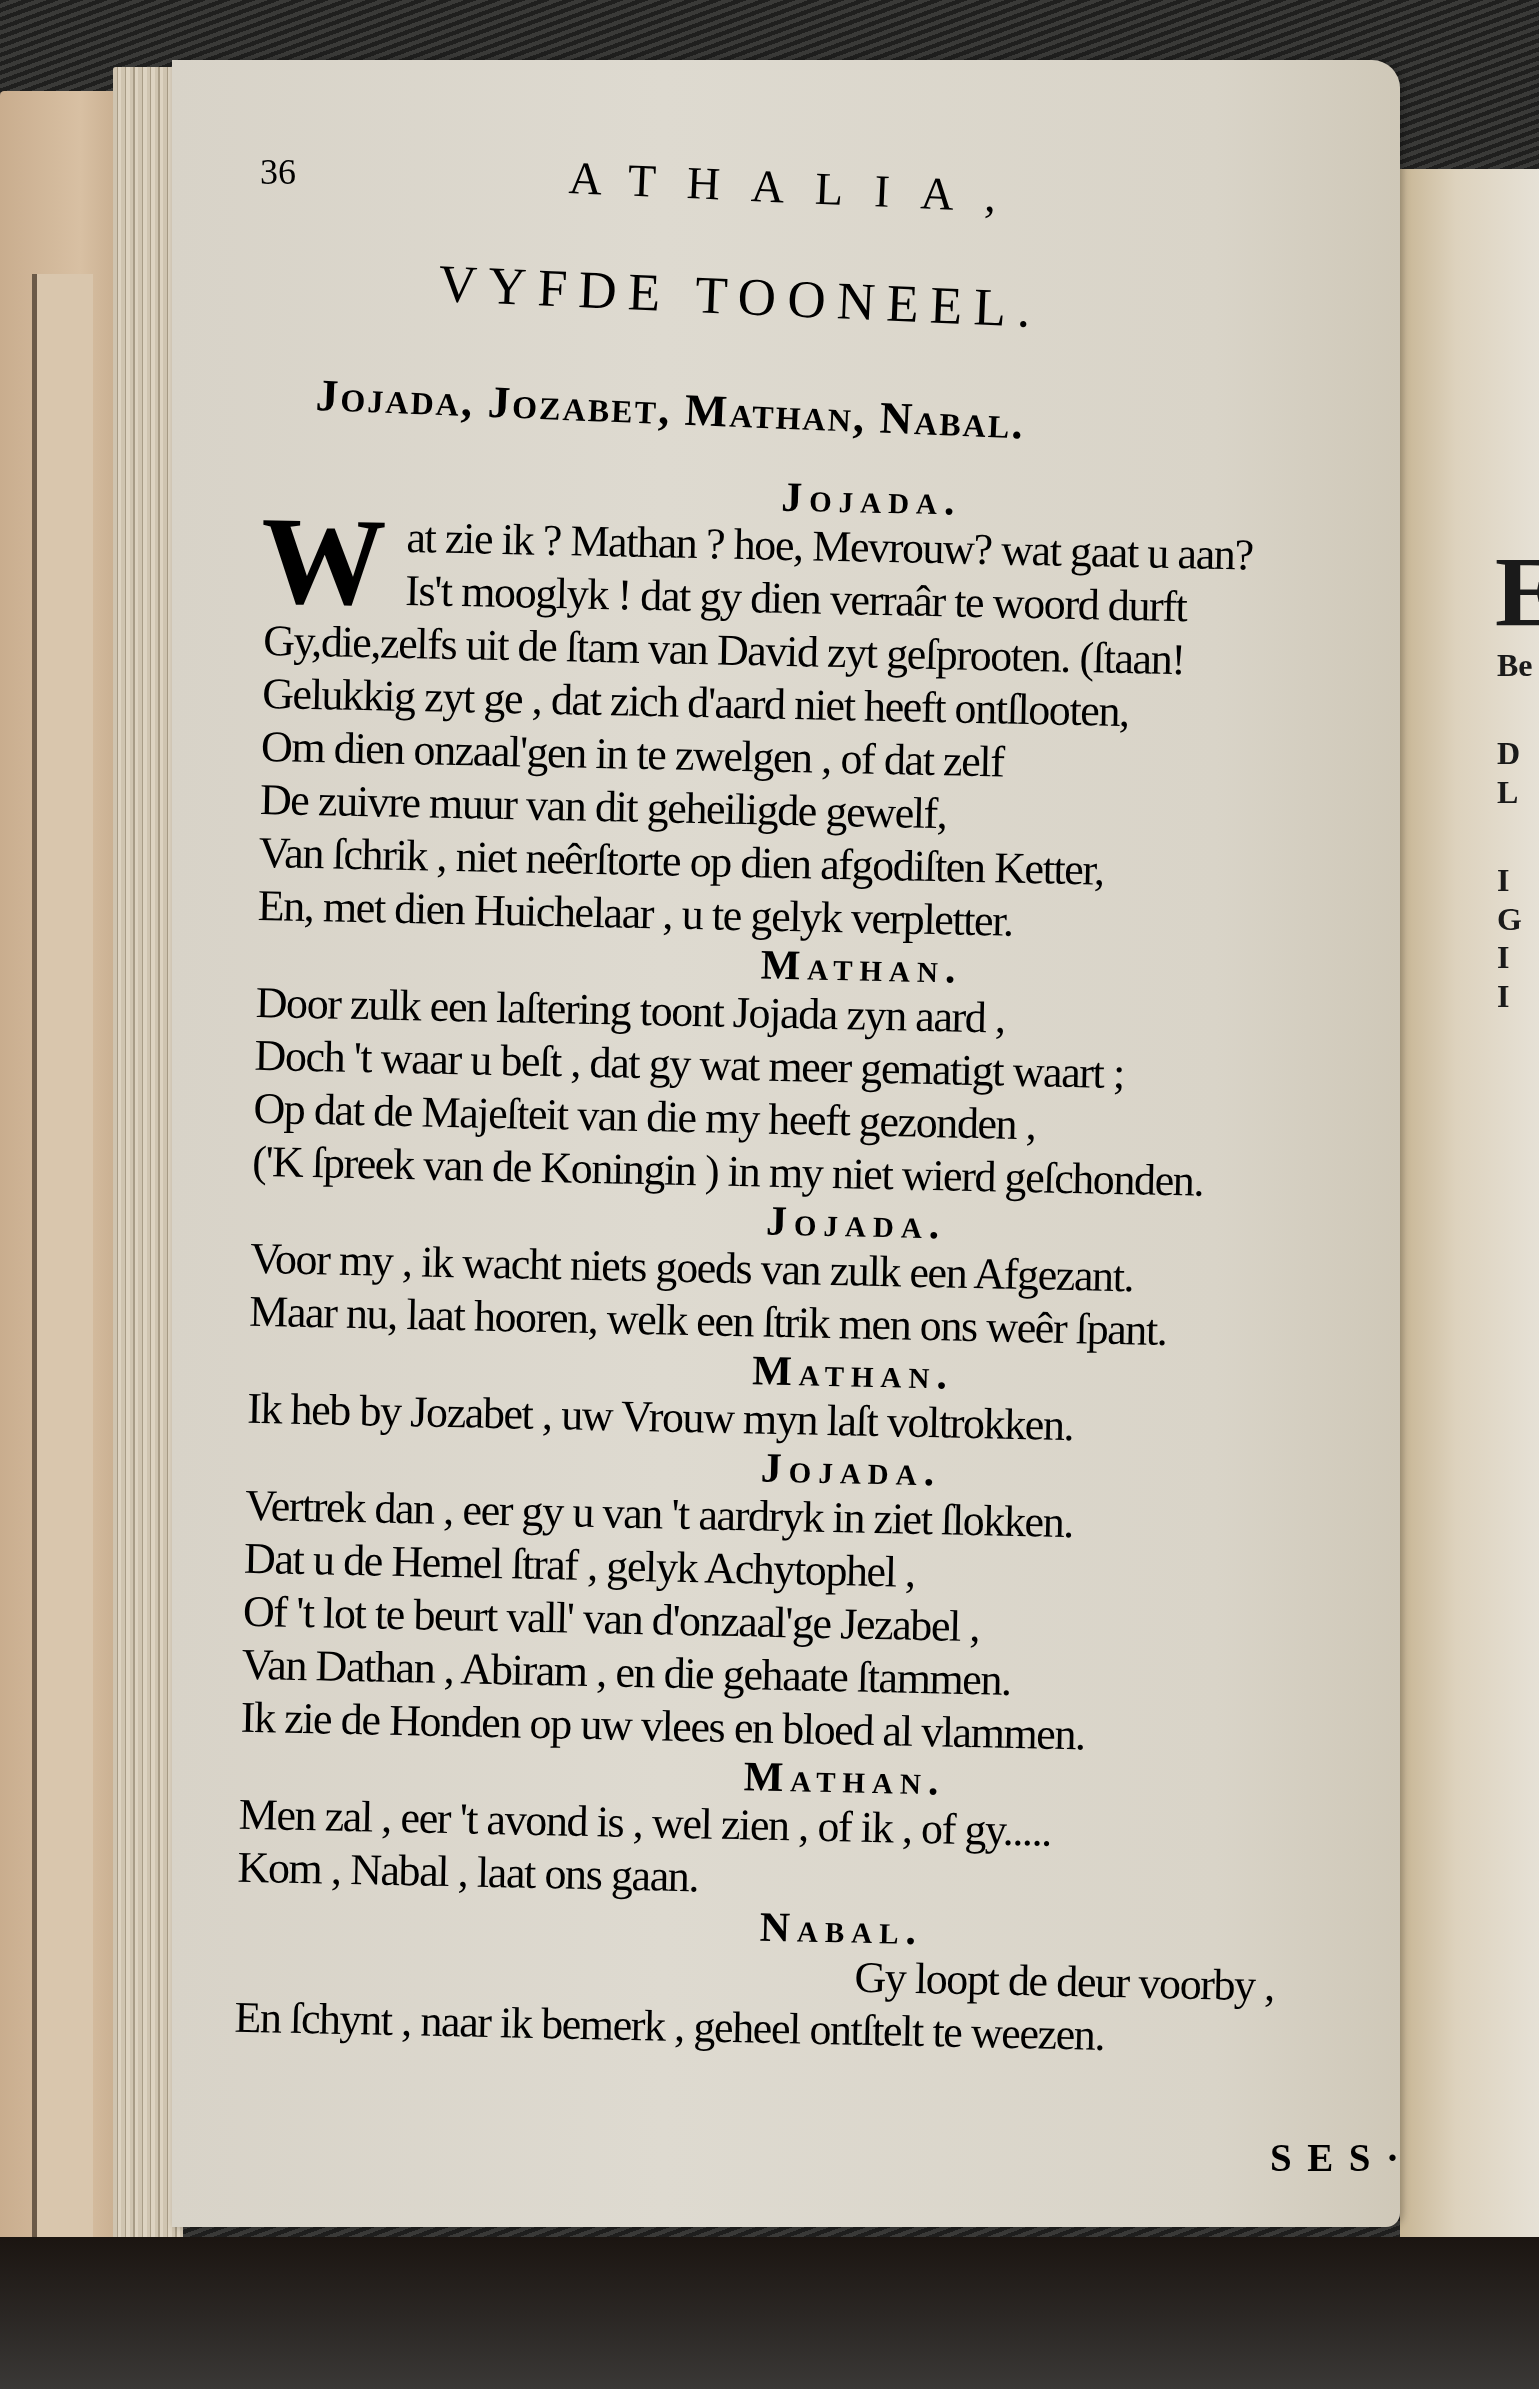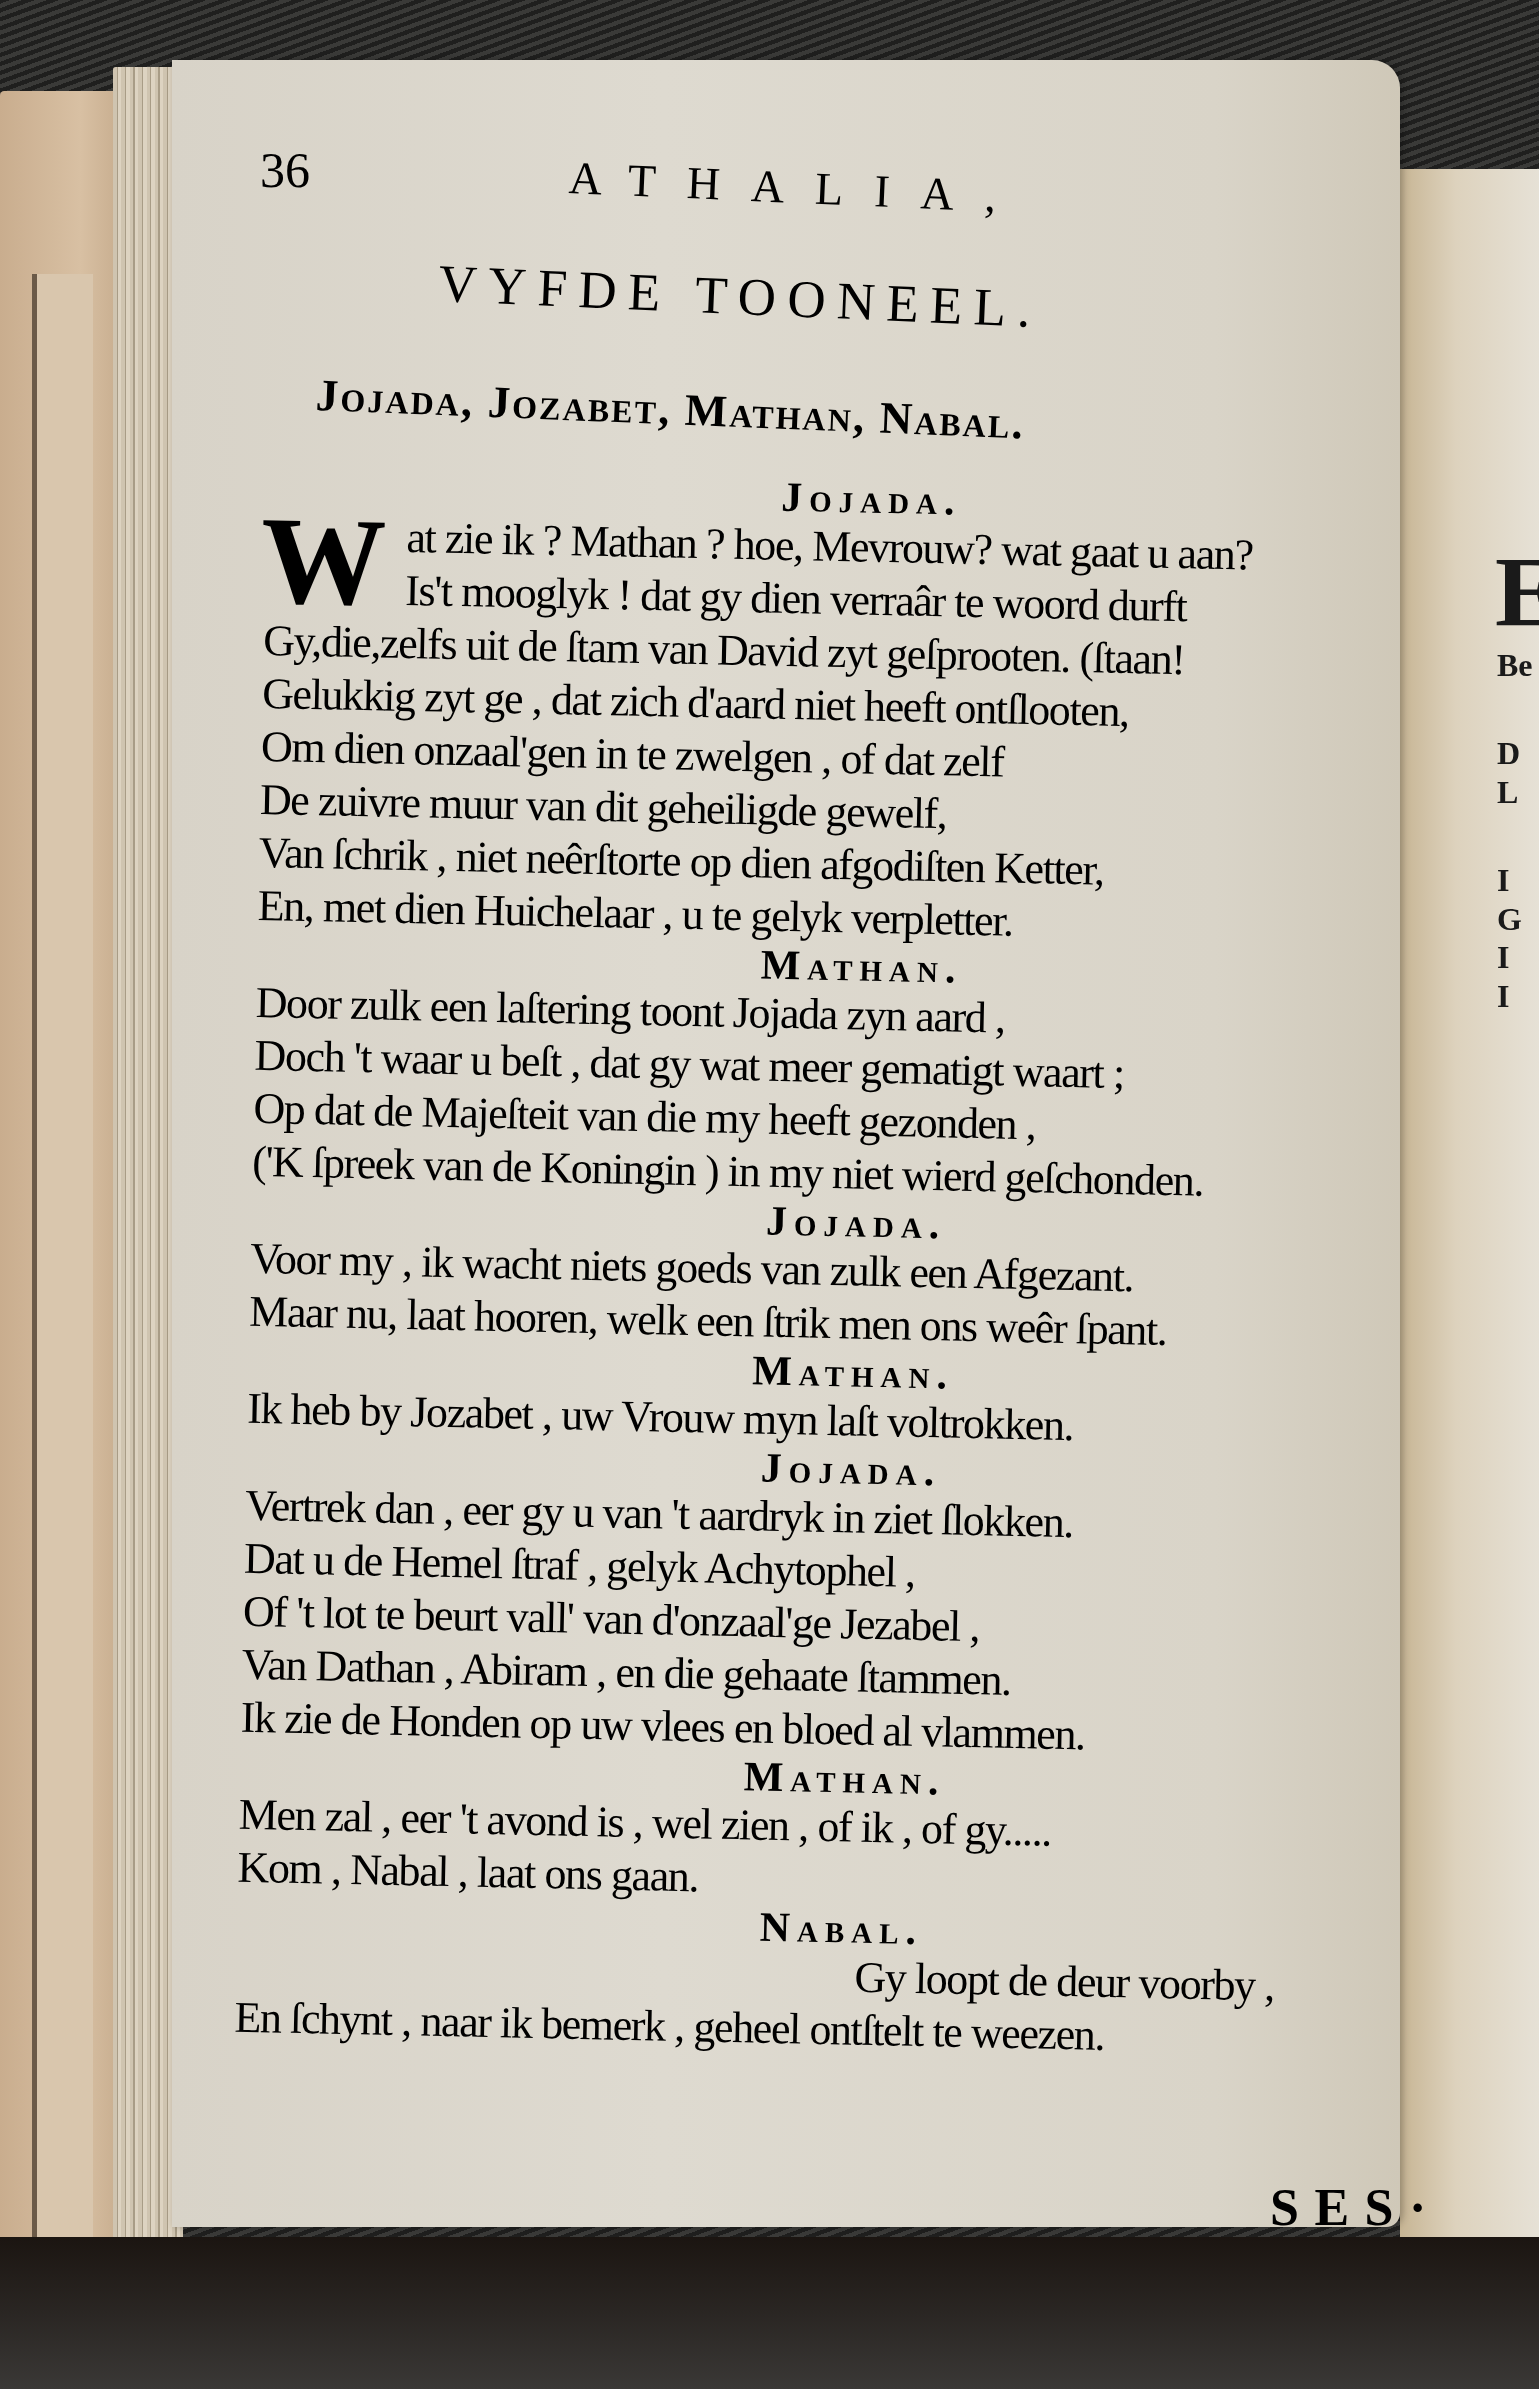--- a/index.html
+++ b/index.html
@@ -40,21 +40,21 @@
   
   .right-page {
     position:absolute; left:1400px; top:169px; width:139px; height:2111px;
     background:linear-gradient(90deg,#c7b594 0%,#ddd2bd 40%,#e6e1d6 100%);
   }
   .right-frag {
     position:absolute; color:#1a1a1a; font-weight:bold;
   }
   .right-frag.big { left:1495px; top:535px; font-size:99px; }
   .right-frag.sm  { left:1497px; font-size:32px;font-family:Liberation Serif, serif; }
-  .page-number { position:absolute; left:260px; top:141px; font-size:50px; }
+  .page-number { position:absolute; left:260px; top:151px; font-size:36px; }
   .running-head {
     position:absolute; left:570px; top:151px; font-size:46px; letter-spacing:31px;
     transform:rotate(2.5deg); transform-origin:left top;
   }
   .scene-title {
     position:absolute; left:440px; top:253px; font-size:53px; letter-spacing:11.3px;
     transform:rotate(2.5deg); transform-origin:left top;
   }
   .cast-list {
     position:absolute; left:317px; top:369px; font-size:45px; font-variant:small-caps; letter-spacing:2.1px;
@@ -68,21 +68,21 @@
   .line {
     font-size:44px; line-height:53px; height:53px; white-space:nowrap; letter-spacing:-1.4px;
   }
   .line.indent { padding-left:141px; }
   .line.far-indent { padding-left:619px; }
   .dropcap-line { position:relative; }
   .dropcap {
     position:absolute; left:-4.2px; top:-4.2px; font-size:125px; line-height:113px; font-weight:bold;
   }
   .catchword {
-    position:absolute; left:1270px; top:2135px; font-size:52px; letter-spacing:15.5px; font-weight:bold;margin-top:43px;
+    position:absolute; left:1270px; top:2135px; font-size:39px; letter-spacing:15.5px; font-weight:bold;
   }
   .bottom-shadow {
     position:absolute; left:0; top:2237px; width:1539px; height:152px;
     background:linear-gradient(180deg,#1b1511,#2a2623 50%,#3a3836);
   }
 </style>
 </head>
 <body>
 
 <div class="cloth"></div>

